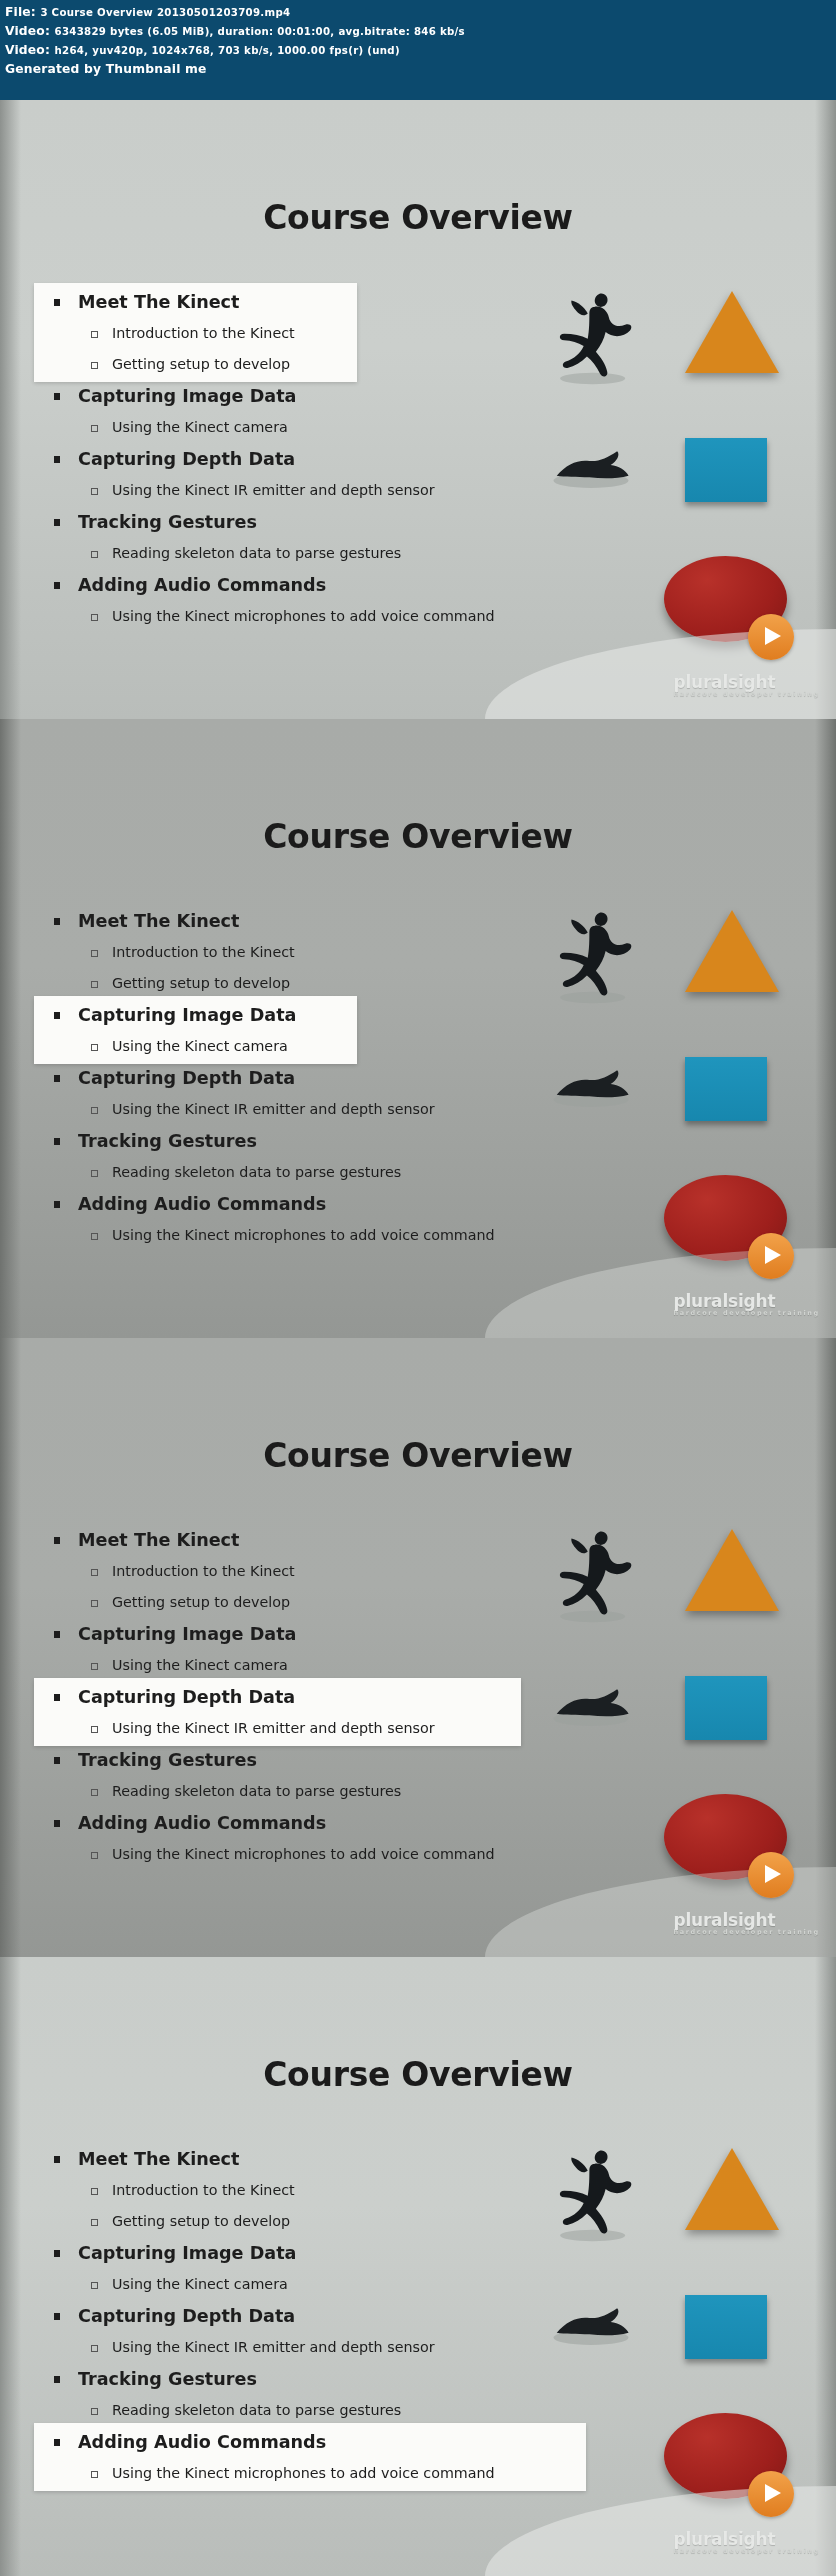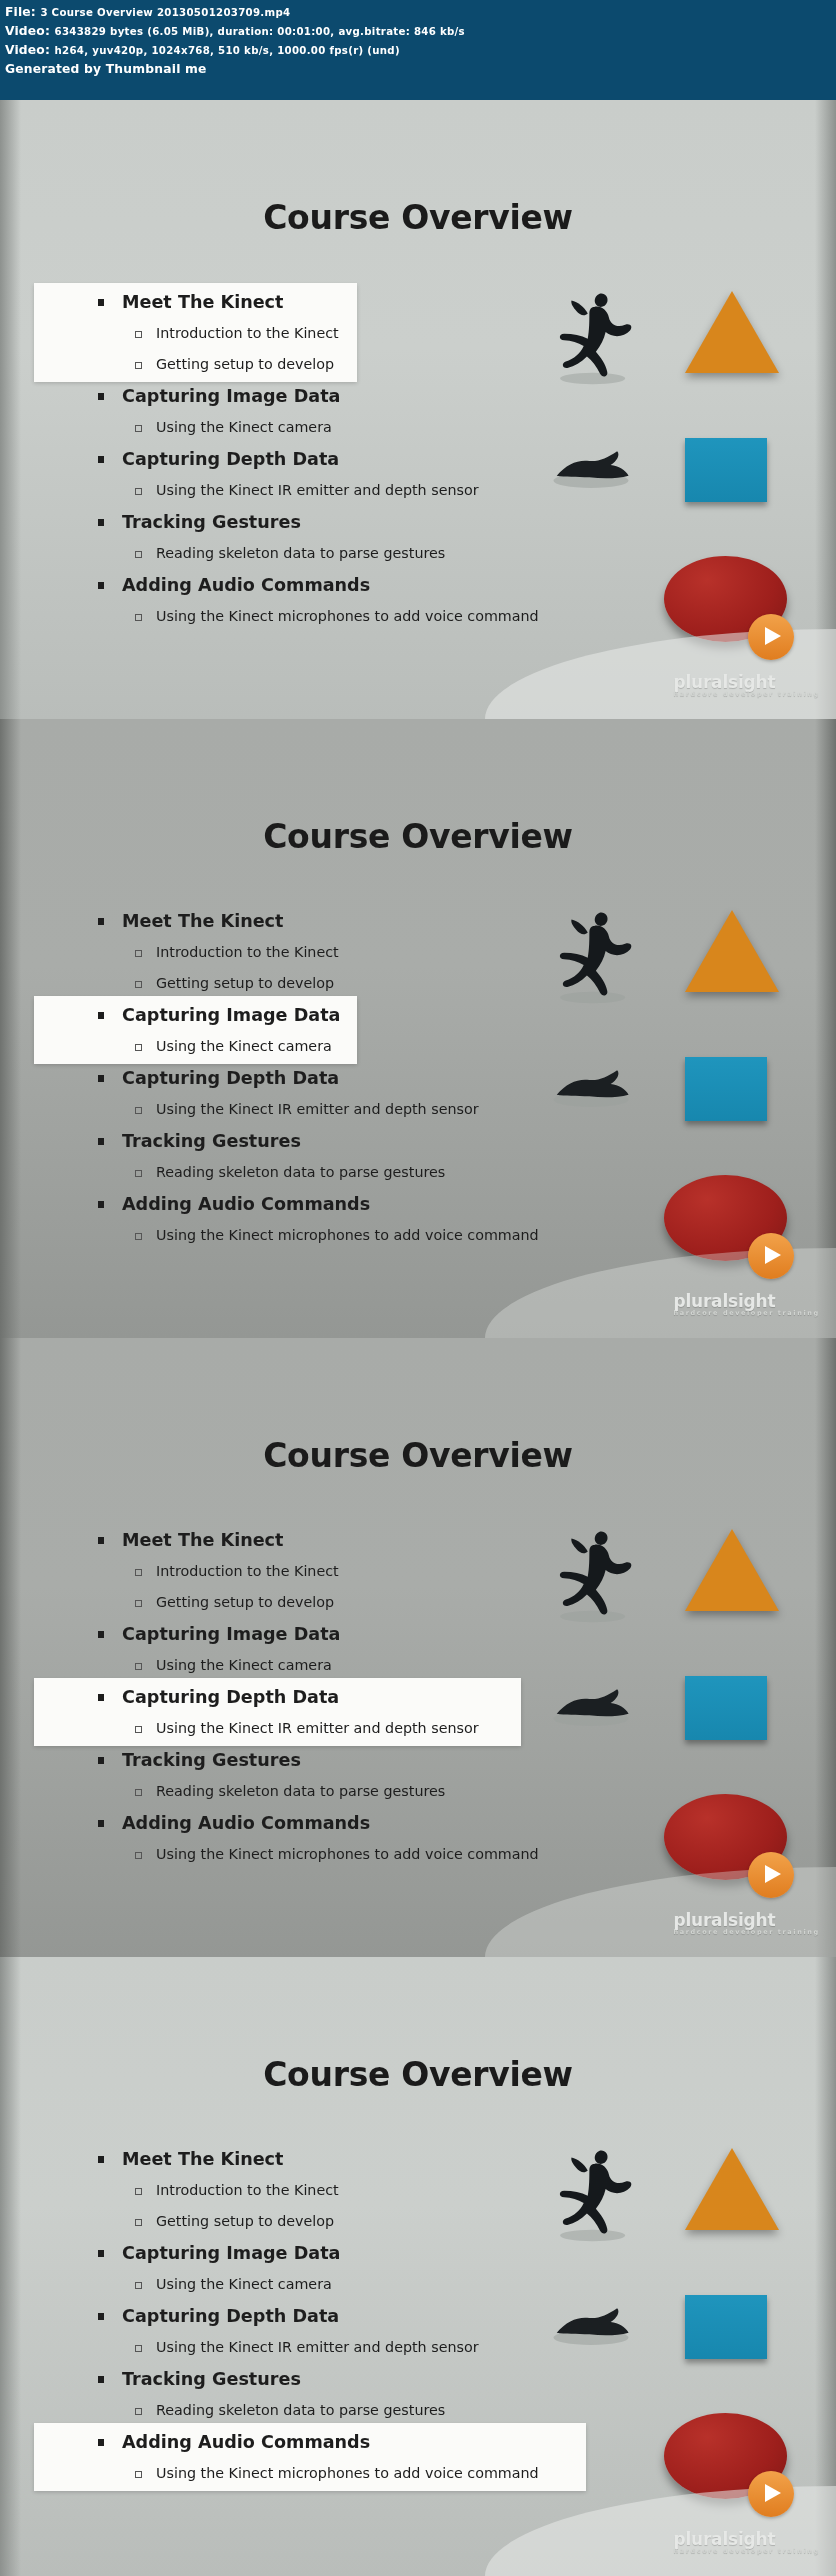--- a/index.html
+++ b/index.html
@@ -76,21 +76,21 @@
     letter-spacing: -0.3px;
   }
 
   
   .bullets {
     position: absolute;
     left: 34px;
     top: 186px;
     width: 588px;
   }
-  .grp { position: relative; padding-left: 44px; }
+  .grp { position: relative; }
   
   .grp.active::before {
     content: "";
     position: absolute;
     left: 0px;
     top: -3.3px;
     width: 323px;
     height: calc(100% + 4.9px);
     background: #fbfbf9;
     box-shadow: 0 1.6px 4.1px rgba(0,0,0,0.18);
@@ -229,21 +229,21 @@
   <div class="meta-line">
     <span class="lbl">File:</span>
     <span class="num">3 Course Overview 20130501203709.mp4</span>
   </div>
   <div class="meta-line">
     <span class="lbl">Video:</span>
     <span class="num">6343829 bytes (6.05 MiB), duration: 00:01:00, avg.bitrate: 846 kb/s</span>
   </div>
   <div class="meta-line">
     <span class="lbl">Video:</span>
-    <span class="num">h264, yuv420p, 1024x768, 510 kb/s, 1000.00 fps(r) (und)</span>
+    <span class="num">h264, yuv420p, 1024x768, 703 kb/s, 1000.00 fps(r) (und)</span>
   </div>
   <div class="meta-line">
     <span class="lbl">Generated by Thumbnail me</span>
   </div>
 </div>
 
 <div class="frames" id="frames">
     <div class="frame">
       <div class="slide-bg"></div>
       <div class="edge-l"></div>

